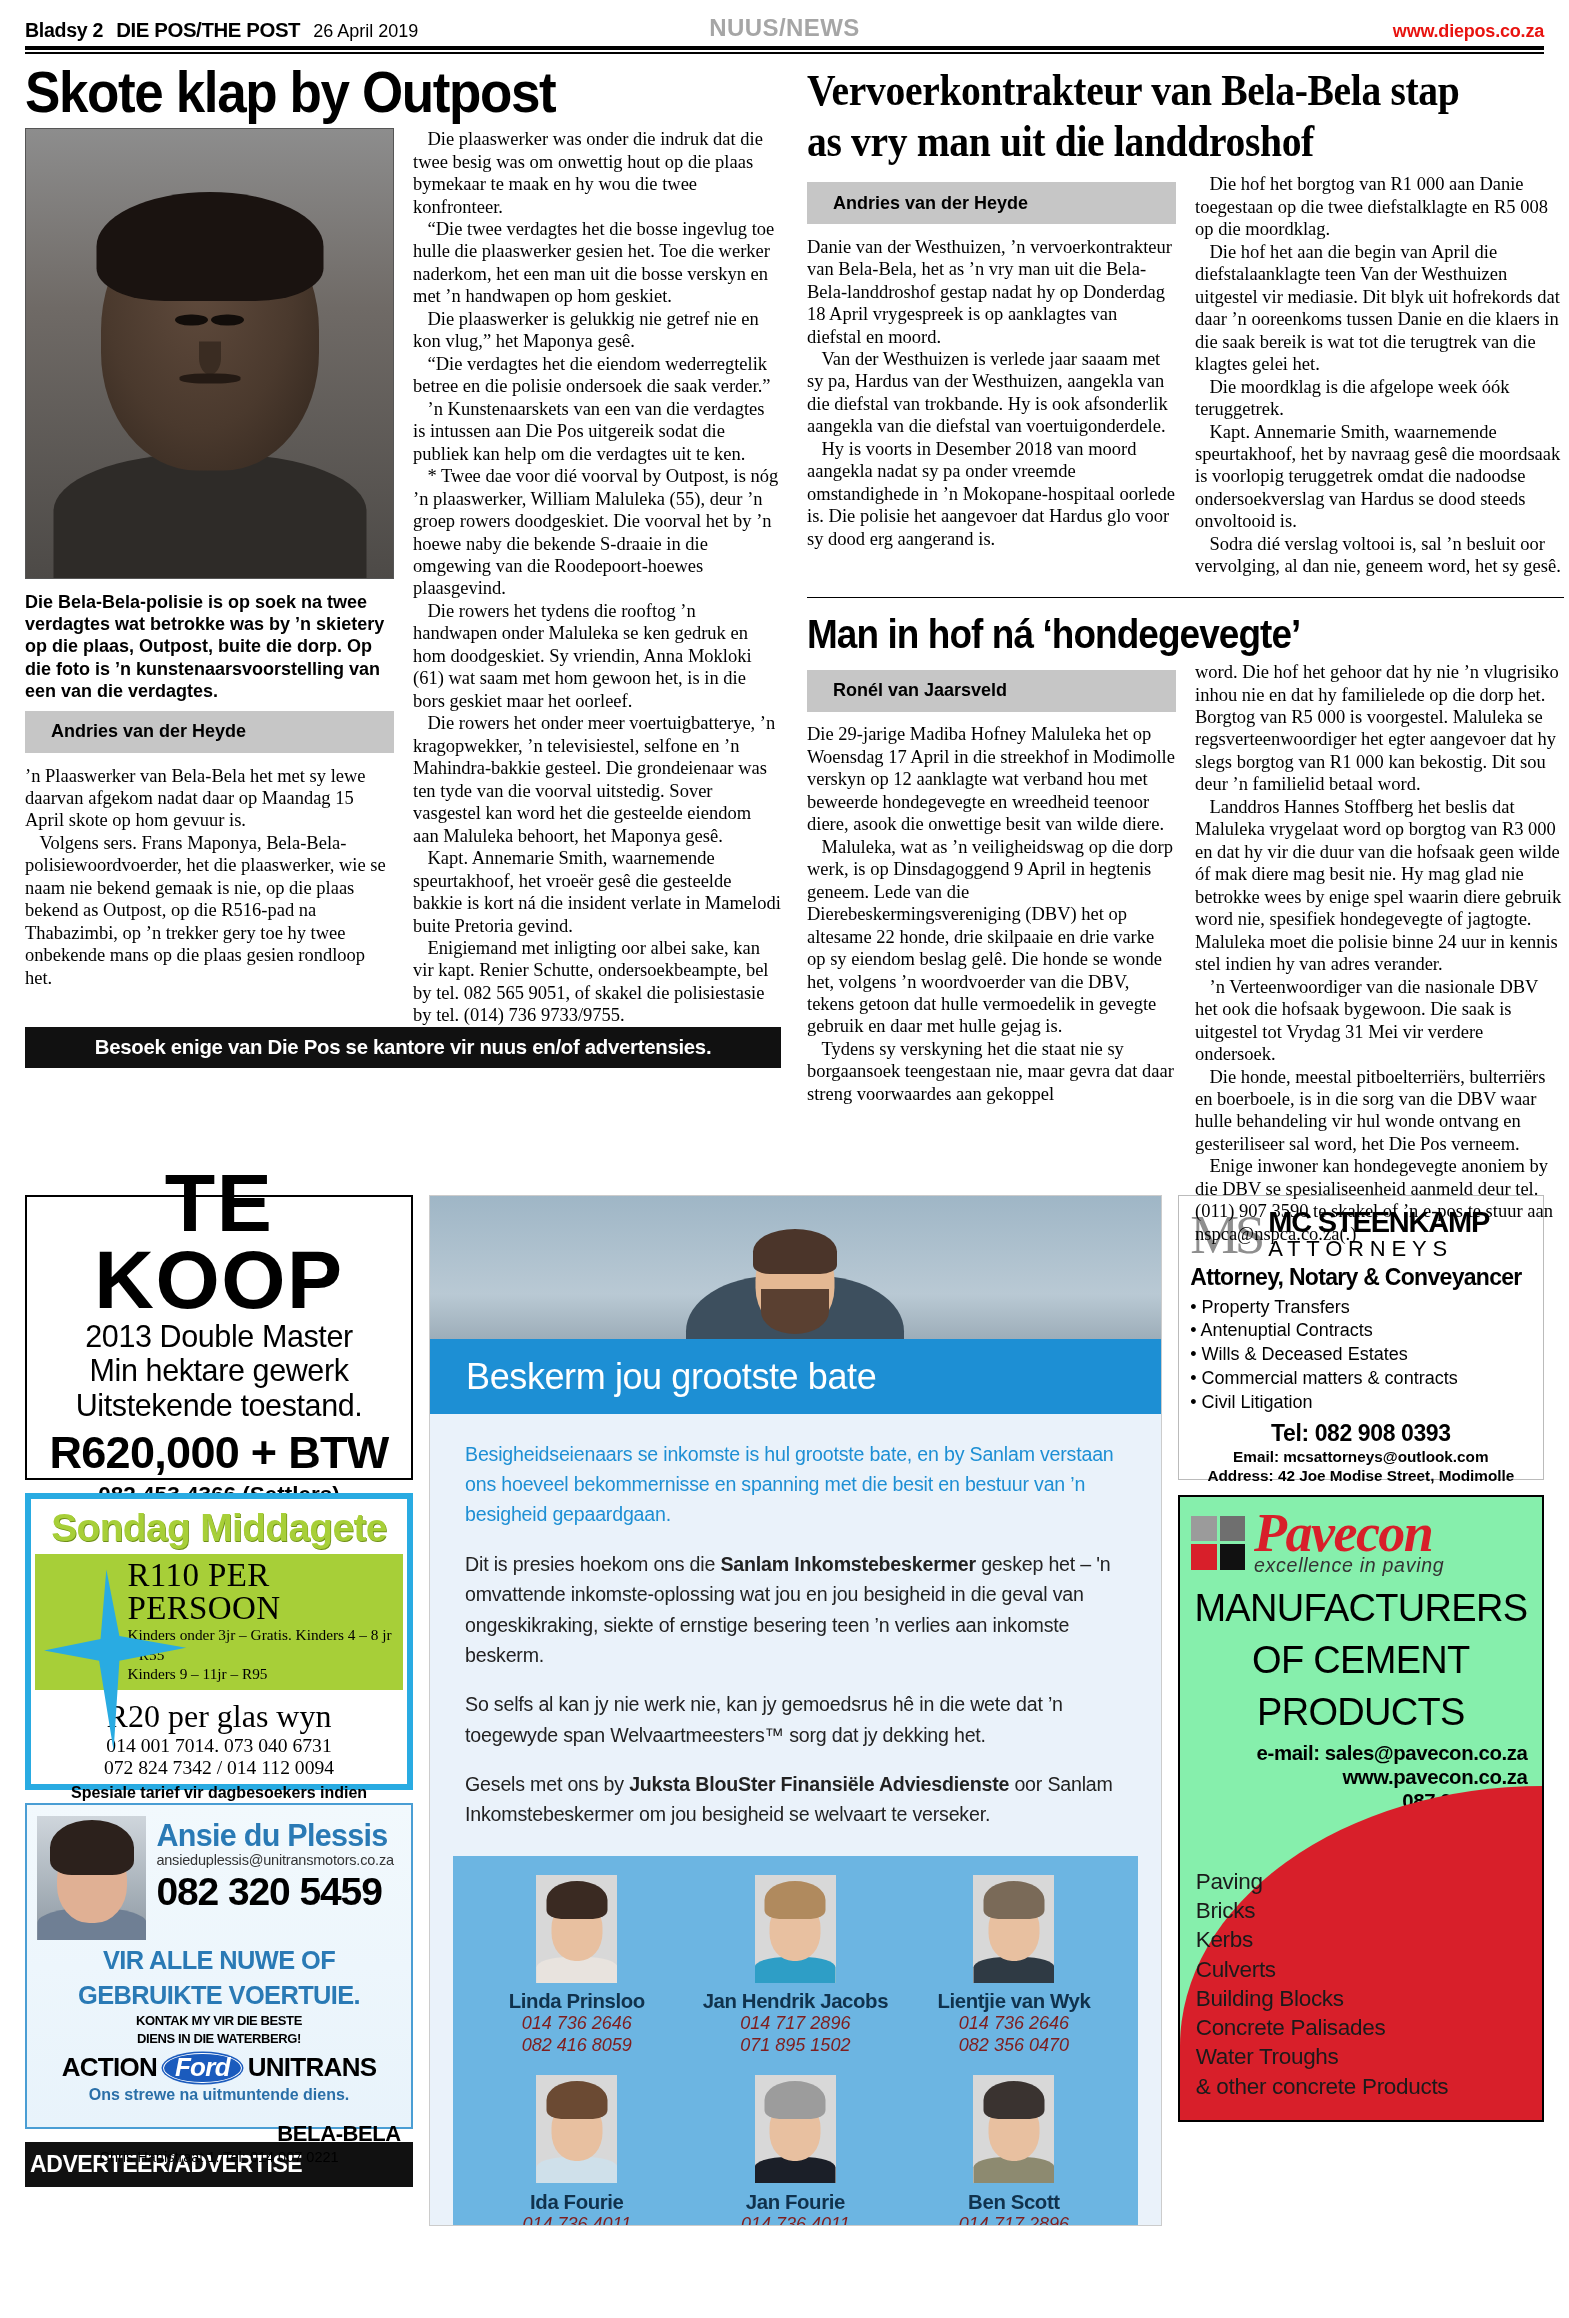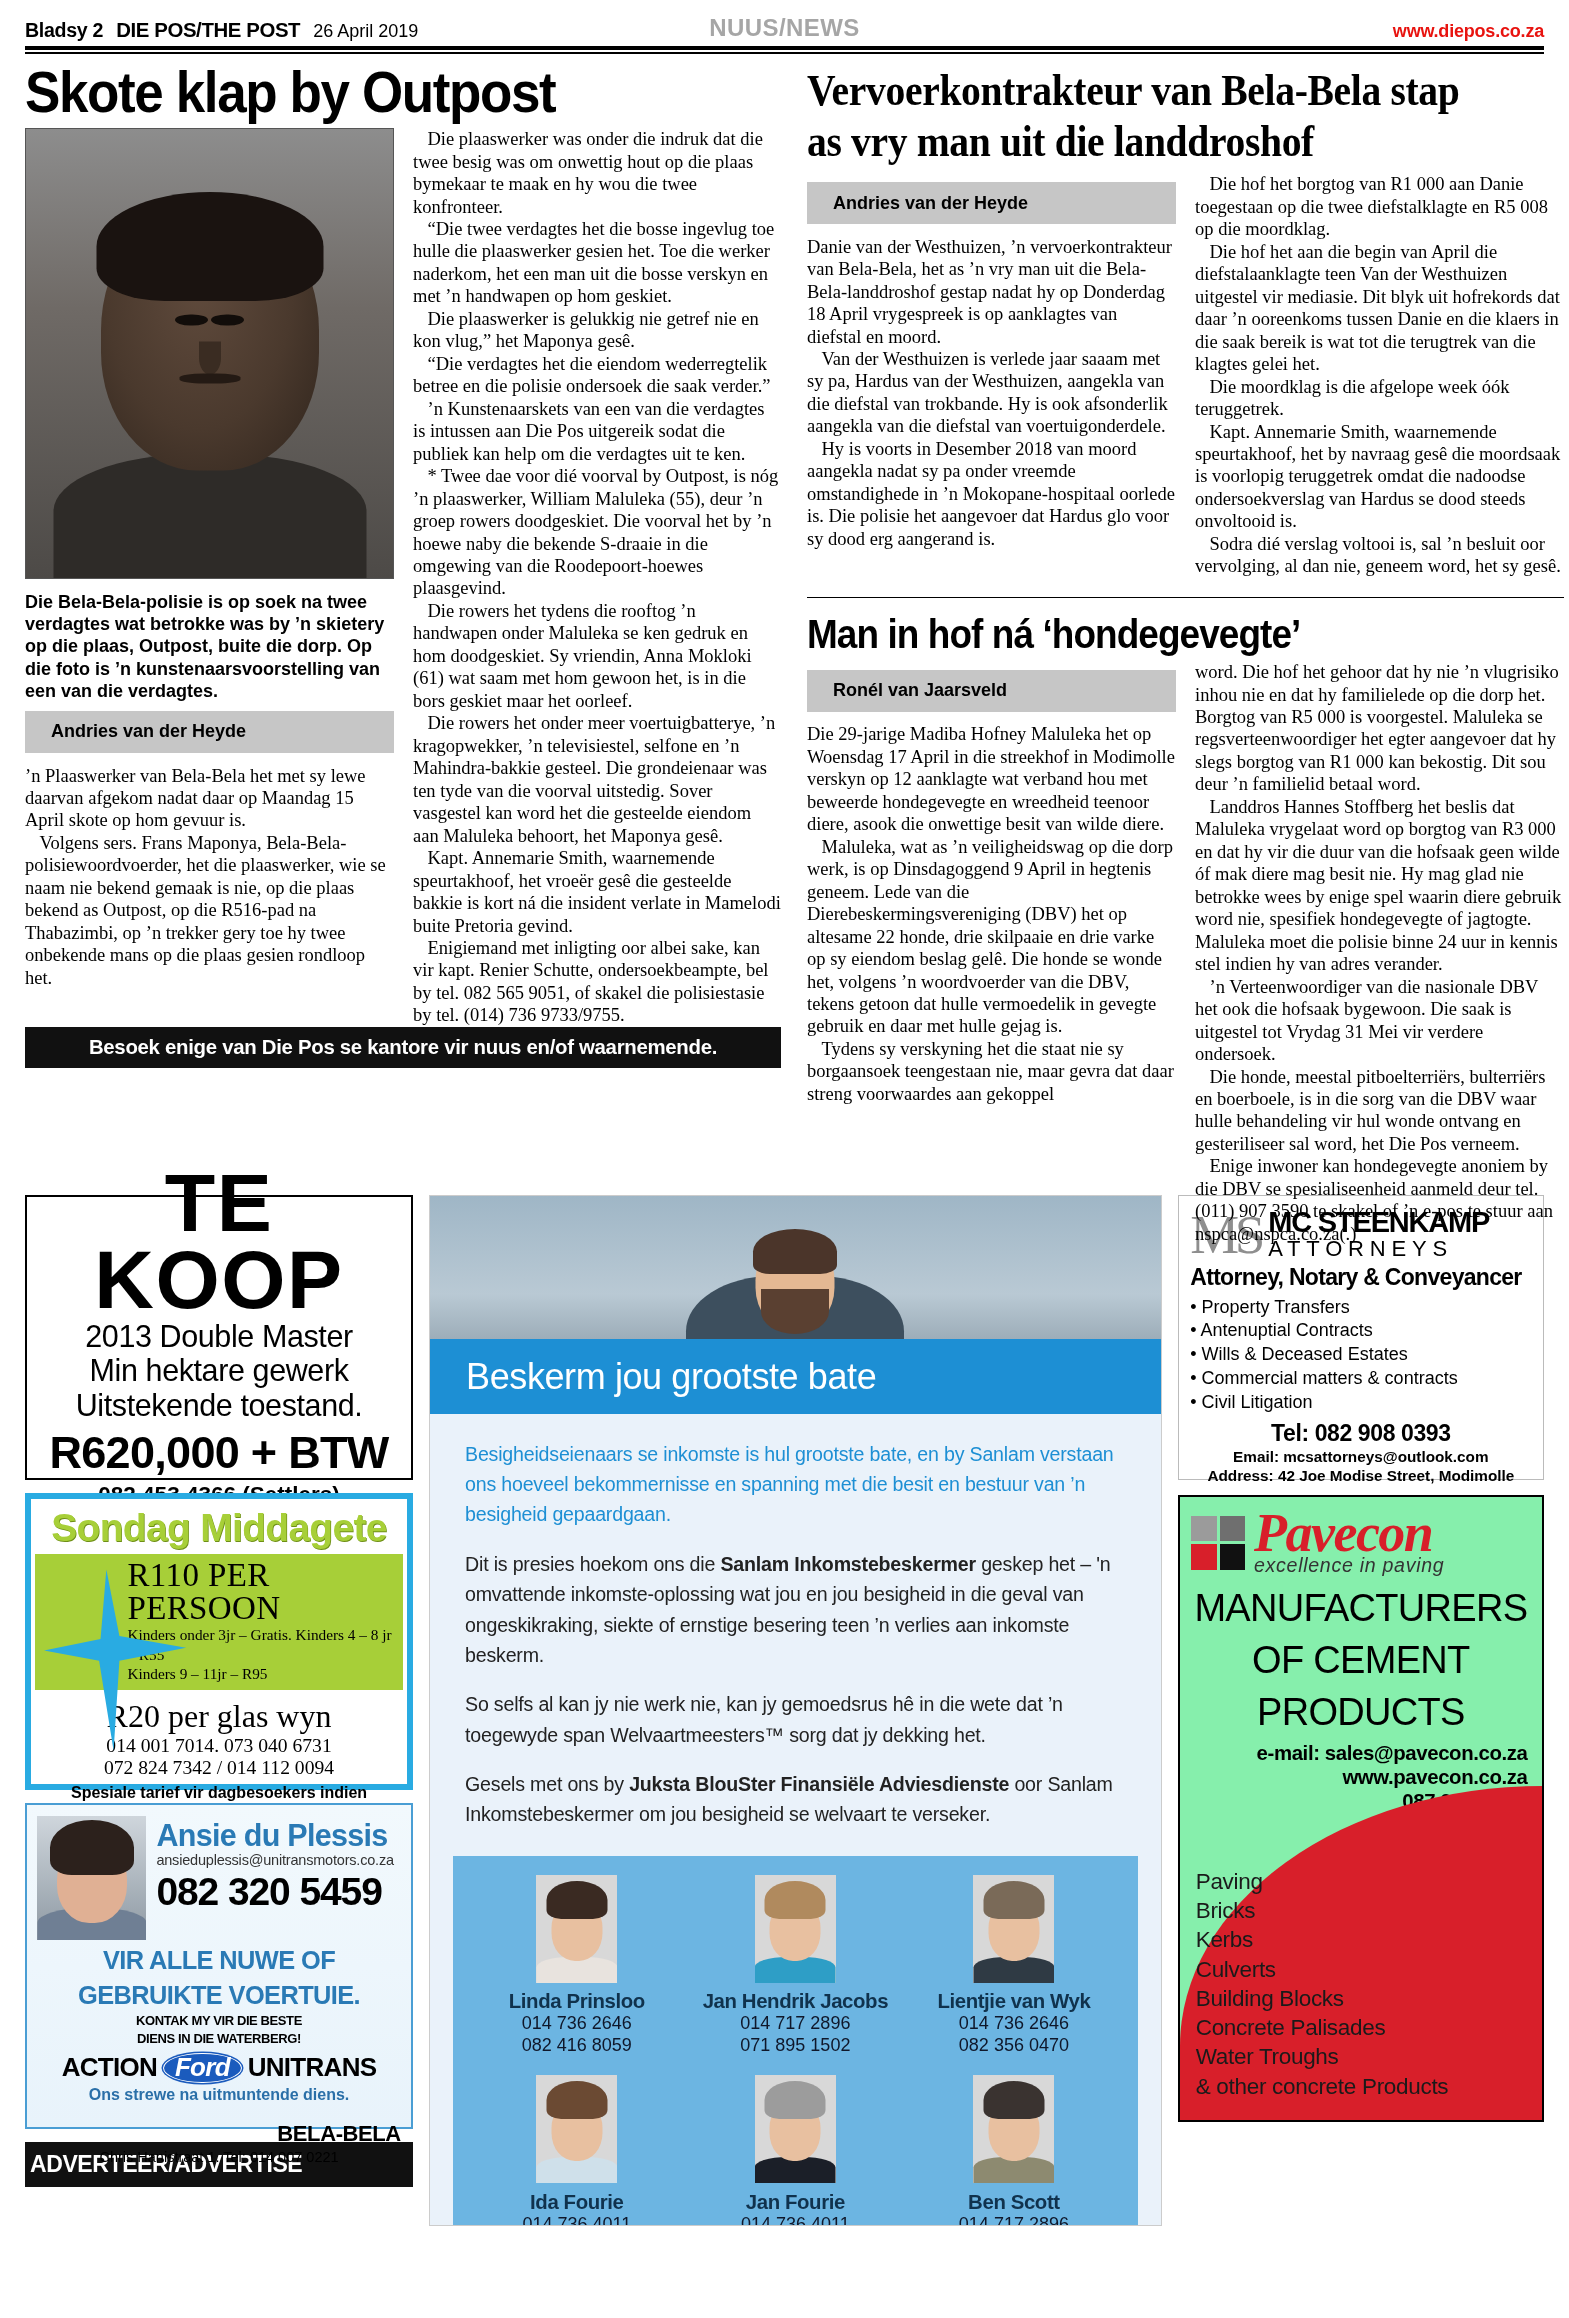--- a/index.html
+++ b/index.html
@@ -218,21 +218,21 @@
   .sl-para { font-family:"Liberation Sans", sans-serif; font-size:19.6px; line-height:1.55; color:#222; margin-top:19px; letter-spacing:-0.2px; }
   .sl-para b { font-weight:bold; }
   .sl-team { background:#6cb5e2; margin:19px 23px 0; padding:19px 14.5px 16px; }
   .sl-row { display:flex; justify-content:space-around; }
   .sl-person { width:218px; text-align:center; }
   .sl-ph { width:81px; height:108px; margin:0 auto; background:#d8d8d8; position:relative; overflow:hidden; }
   .sl-ph .h { position:absolute; left:50%; top:5.8px; transform:translateX(-50%); width:61px; height:38px; border-radius:50% 50% 24% 24%; }
   .sl-ph .f { position:absolute; left:50%; top:25px; transform:translateX(-50%); width:51px; height:61px; border-radius:46%; background:#e8c0a0; }
   .sl-ph .s { position:absolute; left:50%; bottom:0; transform:translateX(-50%); width:81px; height:26px; border-radius:40% 40% 0 0; }
   .sl-name { font-family:"Liberation Sans", sans-serif; font-weight:bold; font-size:20.4px; color:#10324d; margin-top:7.3px; letter-spacing:-0.4px; }
-  .sl-tel  { font-family:"Liberation Sans", sans-serif; font-size:18px; color:#0f172a; line-height:1.2; }
+  .sl-tel  { font-family:"Liberation Sans", sans-serif; font-size:18px; color:#7f1d1d; line-height:1.2;font-style:italic; }
 
   
   .ad-mc { border:1.5px solid #bbb; background:#fff; padding:11.6px 11.6px 8.7px; height:285px; }
   .mc-top { display:flex; align-items:center; gap:7.3px; }
   .mc-mark { font-family:"Liberation Serif", serif; font-size:55px; color:#8e8e8e; line-height:0.9; letter-spacing:-4.4px; flex:none; }
   .mc-name { font-family:"Liberation Sans", sans-serif; font-weight:bold; font-size:29px; letter-spacing:-1.2px; line-height:1; }
   .mc-att { font-family:"Liberation Sans", sans-serif; font-size:22px; letter-spacing:5.8px; line-height:1.1; }
   .mc-role { font-family:"Liberation Sans", sans-serif; font-weight:bold; font-size:23px; letter-spacing:-0.7px; margin-top:2.9px; }
   .mc-list { font-family:"Liberation Sans", sans-serif; font-size:18px; line-height:1.32; margin-top:4.4px; }
   .mc-tel { font-family:"Liberation Sans", sans-serif; font-weight:bold; font-size:23px; text-align:center; margin-top:5.8px; letter-spacing:-0.4px; }
@@ -311,21 +311,21 @@
             <p>’n Kunstenaarskets van een van die verdagtes is intussen aan Die Pos uitgereik sodat die publiek kan help om  die verdagtes uit te ken.</p>
             <p>* Twee dae voor dié voorval by Outpost, is nóg ’n plaaswerker, William Maluleka (55), deur ’n groep rowers doodgeskiet. Die voorval het by ’n hoewe naby die bekende S-draaie in die omgewing van die Roodepoort-hoewes plaasgevind.</p>
             <p>Die rowers het tydens die rooftog ’n handwapen onder Maluleka se ken gedruk en hom doodgeskiet. Sy vriendin, Anna Mokloki (61) wat saam met hom gewoon het, is in die bors geskiet maar het oorleef.</p>
             <p>Die rowers het onder meer voertuigbatterye, ’n kragopwekker, ’n televisiestel, selfone en ’n Mahindra-bakkie gesteel. Die grondeienaar was ten tyde van die voorval uitstedig. Sover vasgestel kan word het die gesteelde eiendom aan Maluleka behoort, het Maponya gesê.</p>
             <p>Kapt. Annemarie Smith, waarnemende speurtakhoof, het vroeër gesê die gesteelde bakkie is kort ná die insident verlate in Mamelodi buite Pretoria gevind.</p>
             <p>Enigiemand met inligting oor albei sake, kan vir kapt. Renier Schutte, ondersoekbeampte, bel by tel. 082 565 9051, of skakel die polisiestasie by tel. (014) 736 9733/9755.</p>
           </div>
         </div>
       </div>
 
-      <div class="promo-strip">Besoek enige van Die Pos se kantore vir nuus en/of waarnemende.</div>
+      <div class="promo-strip">Besoek enige van Die Pos se kantore vir nuus en/of advertensies.</div>
     </div>
 
     <div class="vdiv"></div>
 
     <div class="col-right">
 
       <div class="headline-serif">Vervoerkontrakteur van Bela-Bela stap as vry man uit die landdroshof</div>
 
       <div class="two-col">
         <div class="story-col">

